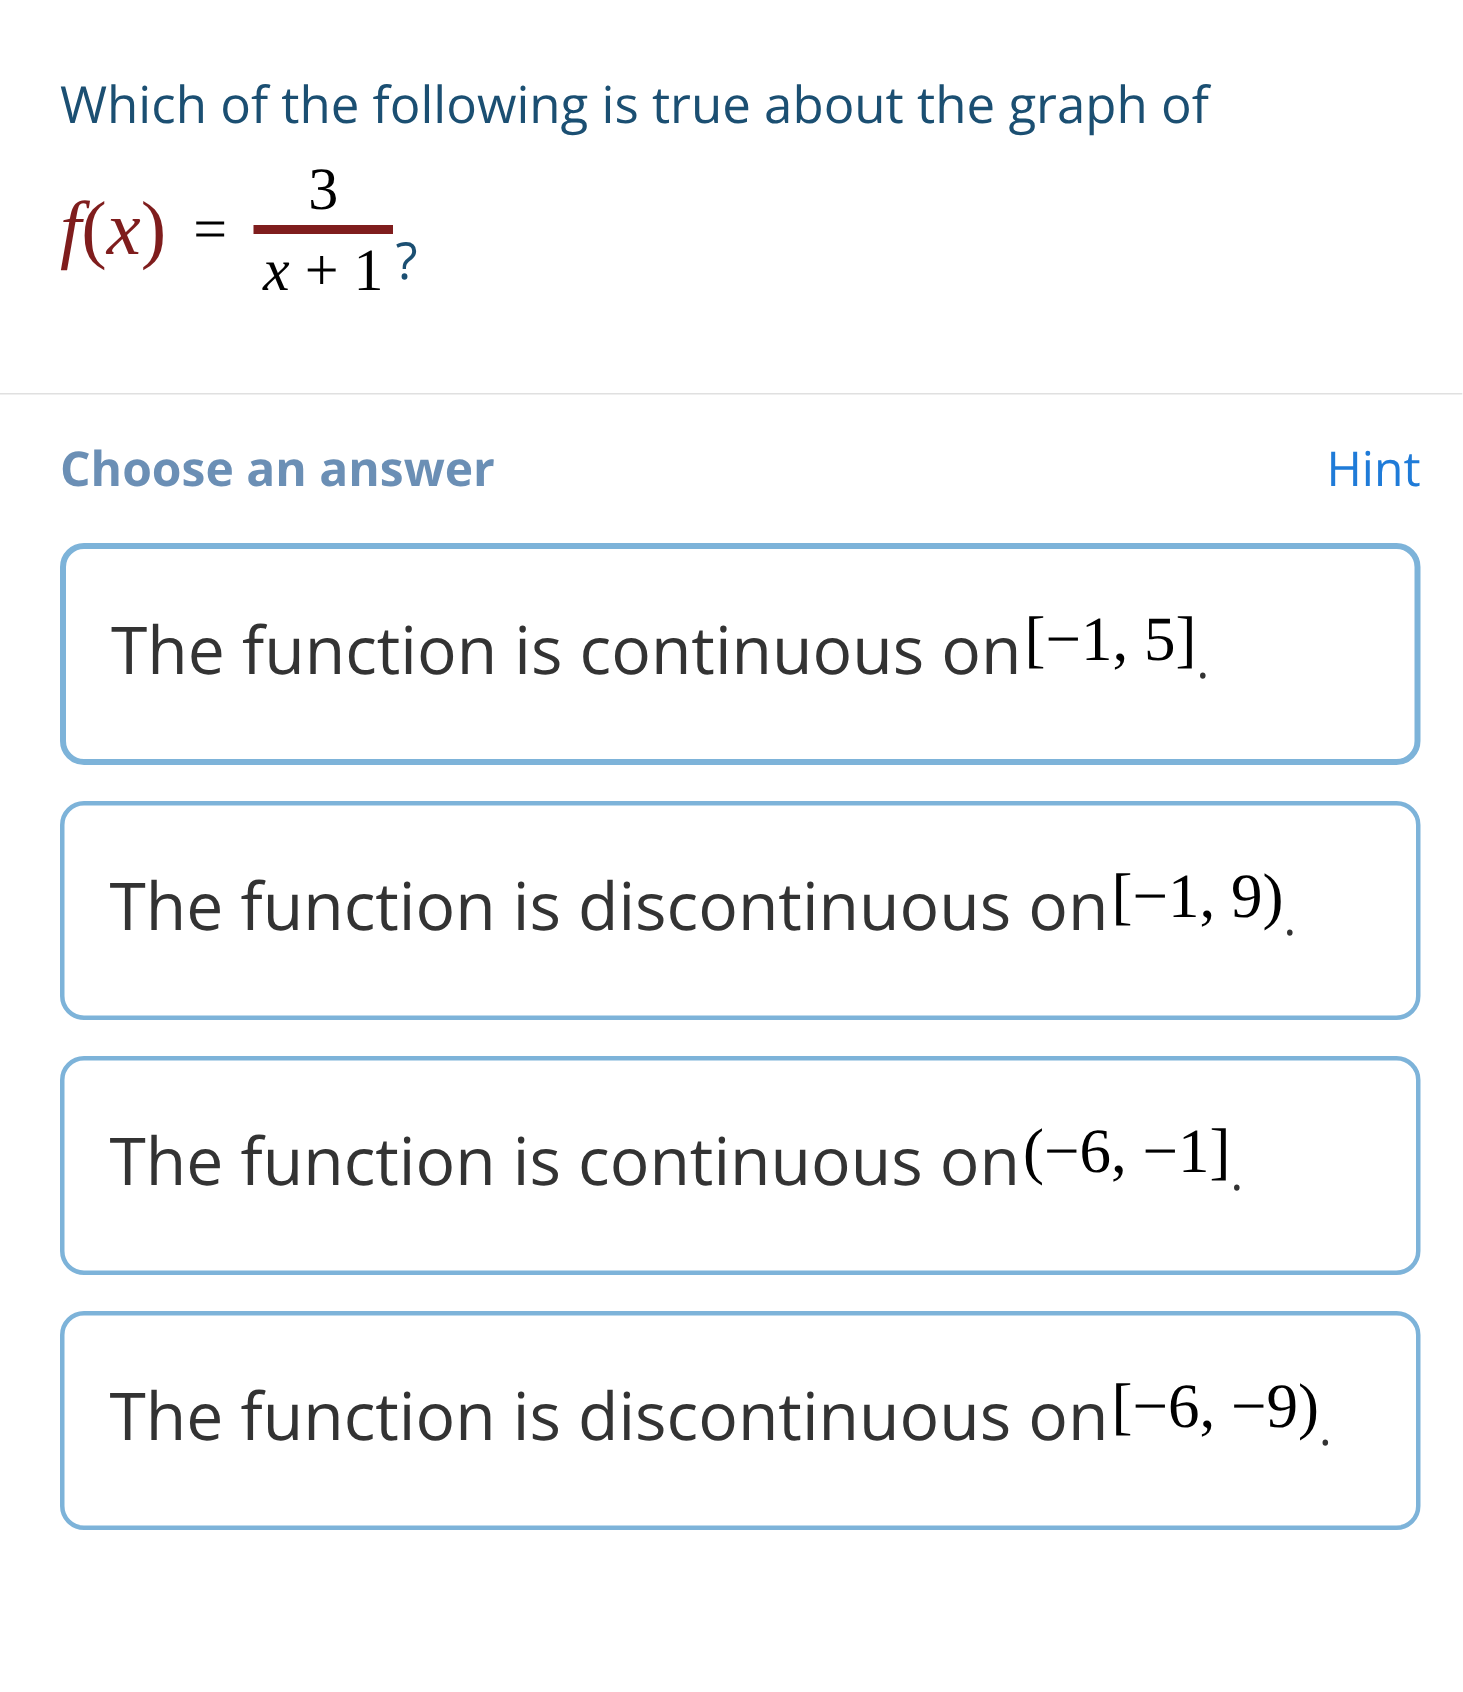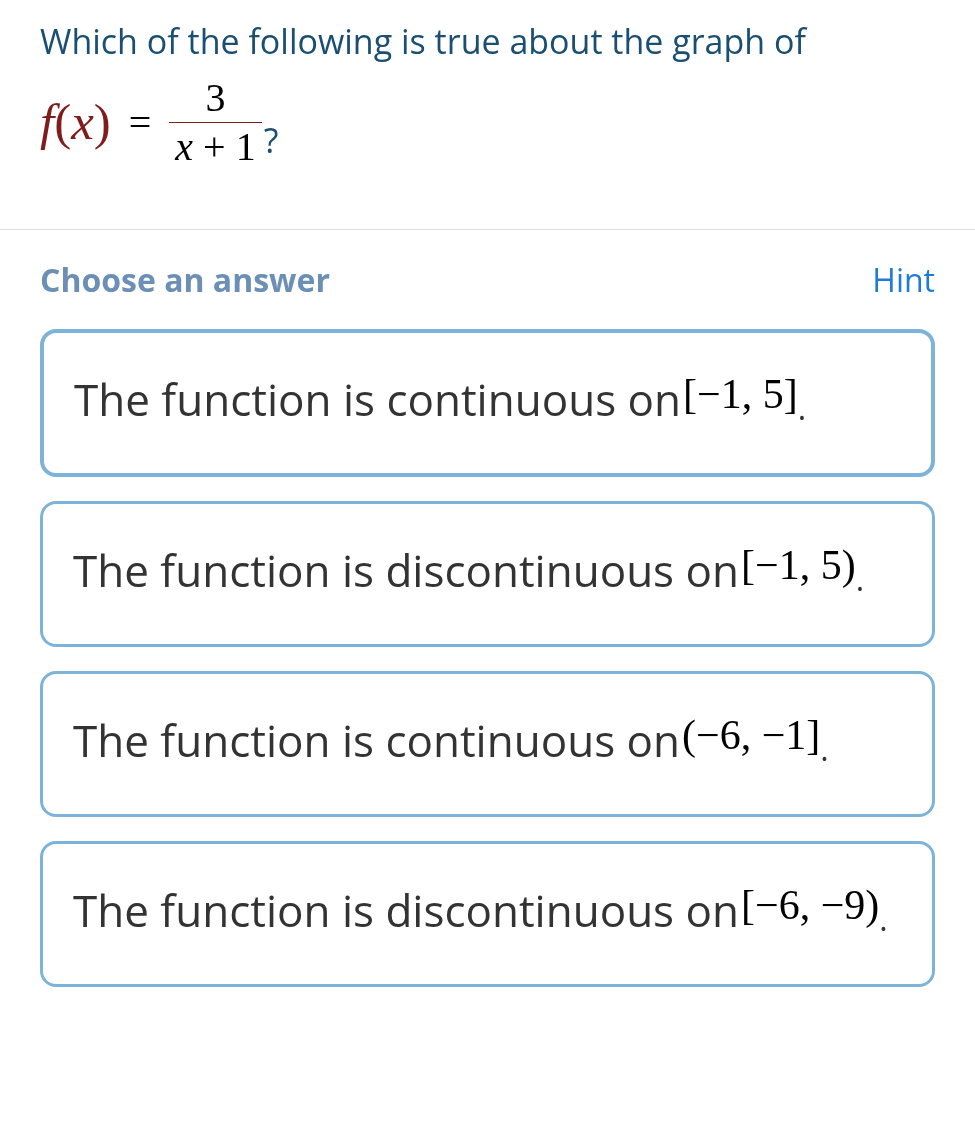--- a/index.html
+++ b/index.html
@@ -12,20 +12,21 @@
     background: #ffffff;
     width: 975px;
     height: 1128px;
     overflow: hidden;
   }
   .container {
     padding: 0;
   }
   .question-section {
     padding: 18px 40px 60px 40px;
+    margin-top: 28px;
   }
   .question-text {
     color: #1b4f72;
     font-size: 34px;
     font-weight: 400;
     line-height: 1.4;
   }
   .formula-row {
     display: flex;
     align-items: center;
@@ -53,40 +54,40 @@
     font-family: 'Cambria Math', 'STIX', 'Times New Roman', serif;
     font-size: 40px;
     color: #000;
     vertical-align: middle;
     line-height: 1.1;
   }
   .fraction .num {
     padding: 0 4px 2px 4px;
   }
   .fraction .den {
-    border-top: 1px solid #7f1d1d;
+    border-top: 6px solid #7f1d1d;
     padding: 2px 6px 0 6px;
   }
   .fraction .den .x {
     font-style: italic;
   }
   .qmark {
     color: #1b4f72;
     font-size: 34px;
     align-self: flex-end;
     margin-bottom: 6px;
     margin-left: 2px;
   }
   .divider {
     border: none;
     border-top: 1px solid #e0e0e0;
     margin: 0;
   }
   .answer-section {
-    padding: 28px 40px 0 40px;
+    padding: 28px 28px 0 40px;
   }
   .answer-header {
     display: flex;
     justify-content: space-between;
     align-items: baseline;
     margin-bottom: 28px;
   }
   .choose-label {
     color: #6b8fb5;
     font-size: 32px;
@@ -159,21 +160,21 @@
     </div>
 
     <div class="choice selected">
       <span class="choice-text">The function is continuous on </span>
       <span class="interval">[−1, 5]</span>
       <span class="period">.</span>
     </div>
 
     <div class="choice">
       <span class="choice-text">The function is discontinuous on </span>
-      <span class="interval">[−1, 5)</span>
+      <span class="interval">[−1, 9)</span>
       <span class="period">.</span>
     </div>
 
     <div class="choice">
       <span class="choice-text">The function is continuous on </span>
       <span class="interval">(−6, −1]</span>
       <span class="period">.</span>
     </div>
 
     <div class="choice">

